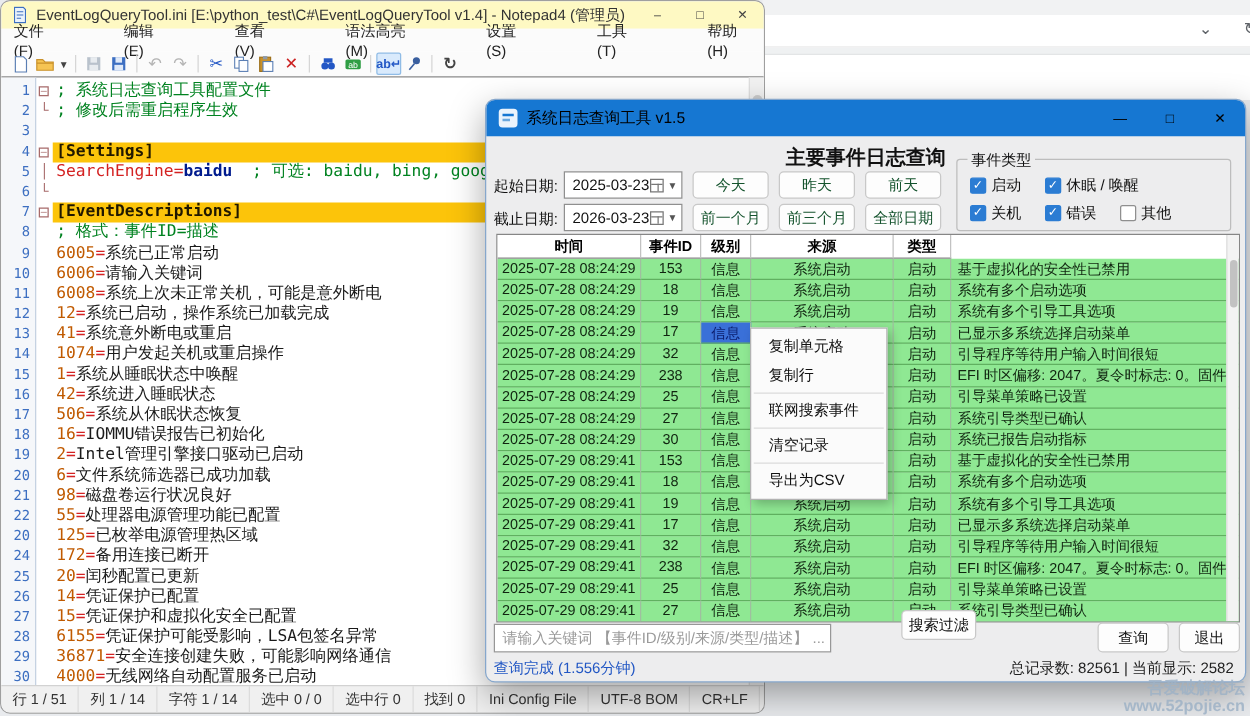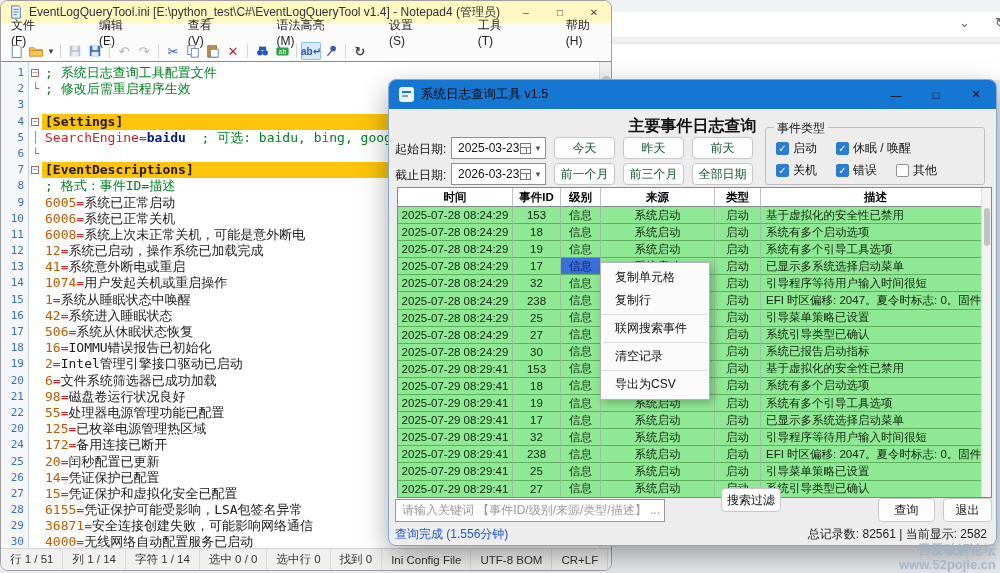--- a/index.html
+++ b/index.html
@@ -318,21 +318,21 @@
     <div id="code">
         <div class="cl"><span class="cm">; 系统日志查询工具配置文件</span></div>
         <div class="cl"><span class="cm">; 修改后需重启程序生效</span></div>
         <div class="cl"></div>
         <div class="cl sec-line"><span class="sec">[Settings]</span></div>
         <div class="cl"><span class="key">SearchEngine</span><span class="eq">=</span><span class="val">baidu</span><span>  </span><span class="cm">; 可选: baidu, bing, google</span></div>
         <div class="cl"></div>
         <div class="cl sec-line"><span class="sec">[EventDescriptions]</span></div>
         <div class="cl"><span class="cm">; 格式：事件ID=描述</span></div>
         <div class="cl"><span class="num">6005</span><span class="eq">=</span><span>系统已正常启动</span></div>
-        <div class="cl"><span class="num">6006</span><span class="eq">=</span><span>系统已正常关机</span></div>
+        <div class="cl"><span class="num">6006</span><span class="eq">=</span><span>请输入关键词</span></div>
         <div class="cl"><span class="num">6008</span><span class="eq">=</span><span>系统上次未正常关机，可能是意外断电</span></div>
         <div class="cl"><span class="num">12</span><span class="eq">=</span><span>系统已启动，操作系统已加载完成</span></div>
         <div class="cl"><span class="num">41</span><span class="eq">=</span><span>系统意外断电或重启</span></div>
         <div class="cl"><span class="num">1074</span><span class="eq">=</span><span>用户发起关机或重启操作</span></div>
         <div class="cl"><span class="num">1</span><span class="eq">=</span><span>系统从睡眠状态中唤醒</span></div>
         <div class="cl"><span class="num">42</span><span class="eq">=</span><span>系统进入睡眠状态</span></div>
         <div class="cl"><span class="num">506</span><span class="eq">=</span><span>系统从休眠状态恢复</span></div>
         <div class="cl"><span class="num">16</span><span class="eq">=</span><span>IOMMU错误报告已初始化</span></div>
         <div class="cl"><span class="num">2</span><span class="eq">=</span><span>Intel管理引擎接口驱动已启动</span></div>
         <div class="cl"><span class="num">6</span><span class="eq">=</span><span>文件系统筛选器已成功加载</span></div>
@@ -415,21 +415,20 @@
       </div>
     </div>
 
   <div id="evt-table">
       <div class="trow head">
         <div class="tcell">时间</div>
         <div class="tcell">事件ID</div>
         <div class="tcell">级别</div>
         <div class="tcell">来源</div>
         <div class="tcell">类型</div>
-        <div class="tcell">描述</div>
       </div>
     <div class="trow body">
         <div class="tcell">2025-07-28 08:24:29</div>
         <div class="tcell">153</div>
         <div class="tcell">信息</div>
         <div class="tcell">系统启动</div>
         <div class="tcell">启动</div>
         <div class="tcell desc">基于虚拟化的安全性已禁用</div>
       </div>
       <div class="trow body">

